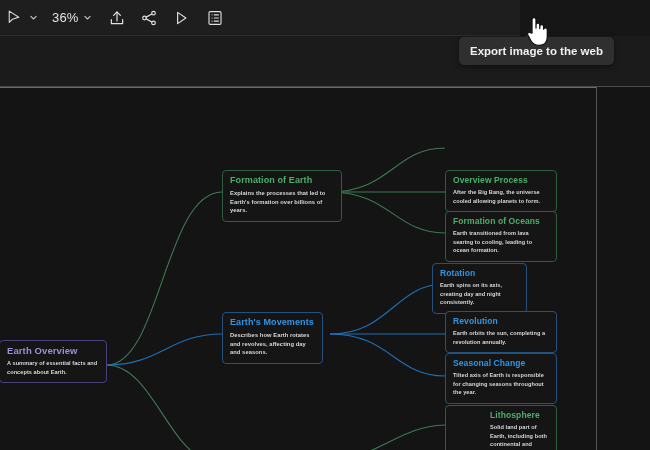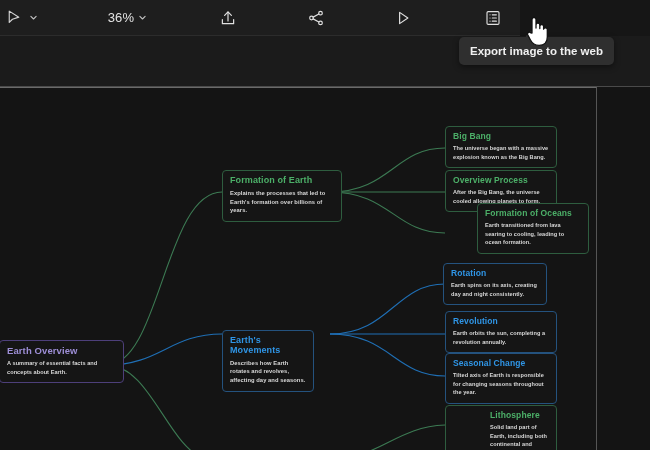--- a/index.html
+++ b/index.html
@@ -22,21 +22,21 @@
   
   #toolbar {
     position: absolute;
     left: 0; top: 0;
     width: 520px;
     height: 36px;
     background: #1e1e1e;
     border-bottom: 1px solid #2c2c2c;
     display: flex;
     align-items: center;
-    justify-content: space-between;
+    justify-content: flex-start;
     padding-right: 14px;
     gap: 2px;
     z-index: 30;
   }
 
   .tb-btn {
     height: 26px;
     min-width: 26px;
     display: flex;
     align-items: center;
@@ -268,51 +268,47 @@
         <path d="M330 105 C 390 105, 395 146, 445 146" stroke="#3c7a53"></path>
 
         <path d="M330 247 C 390 247, 395 197, 445 197" stroke="#1f6fb5"></path>
         <path d="M330 247 C 390 247, 395 247, 445 247" stroke="#1f6fb5"></path>
         <path d="M330 247 C 390 247, 395 289, 445 289" stroke="#1f6fb5"></path>
 
         <path d="M330 372 C 380 372, 395 340, 445 338" stroke="#3c7a53"></path>
       </g>
     </svg>
 
-    <div class="node root" style="left:-1px; top:253px; width:125px;">
+    <div class="node root" style="left:-1px; top:253px; width:108px;">
       <div class="title">Earth Overview</div>
       <div class="desc">A summary of essential facts and concepts about Earth.</div>
     </div>
 
     <div class="node green l2" style="left:222px; top:83px; width:120px;">
       <div class="title">Formation of Earth</div>
       <div class="desc">Explains the processes that led to Earth's formation over billions of years.</div>
     </div>
 
-    <div class="node blue l2" style="left:222px; top:225px; width:92px;margin-top:18px;">
+    <div class="node blue l2" style="left:222px; top:225px; width:101px;">
       <div class="title">Earth's Movements</div>
       <div class="desc">Describes how Earth rotates and revolves, affecting day and seasons.</div>
     </div>
 
-    <div class="node green" style="left:445px; top:39px; width:112px;">
-      <div class="title">Big Bang</div>
-      <div class="desc">The universe began with a massive explosion known as the Big Bang.</div>
-    </div>
 
     <div class="node green" style="left:445px; top:83px; width:112px;">
       <div class="title">Overview Process</div>
       <div class="desc">After the Big Bang, the universe cooled allowing planets to form.</div>
     </div>
 
-    <div class="node green" style="left:445px; top:116px; width:112px;margin-left:32px;">
+    <div class="node green" style="left:445px; top:124px; width:112px;">
       <div class="title">Formation of Oceans</div>
       <div class="desc">Earth transitioned from lava searing to cooling, leading to ocean formation.</div>
     </div>
 
-    <div class="node blue" style="left:443px; top:176px; width:104px;">
+    <div class="node blue" style="left:432px; top:176px; width:95px;">
       <div class="title">Rotation</div>
       <div class="desc">Earth spins on its axis, creating day and night consistently.</div>
     </div>
 
     <div class="node blue" style="left:445px; top:224px; width:112px;">
       <div class="title">Revolution</div>
       <div class="desc">Earth orbits the sun, completing a revolution annually.</div>
     </div>
 
     <div class="node blue" style="left:445px; top:266px; width:112px;">

